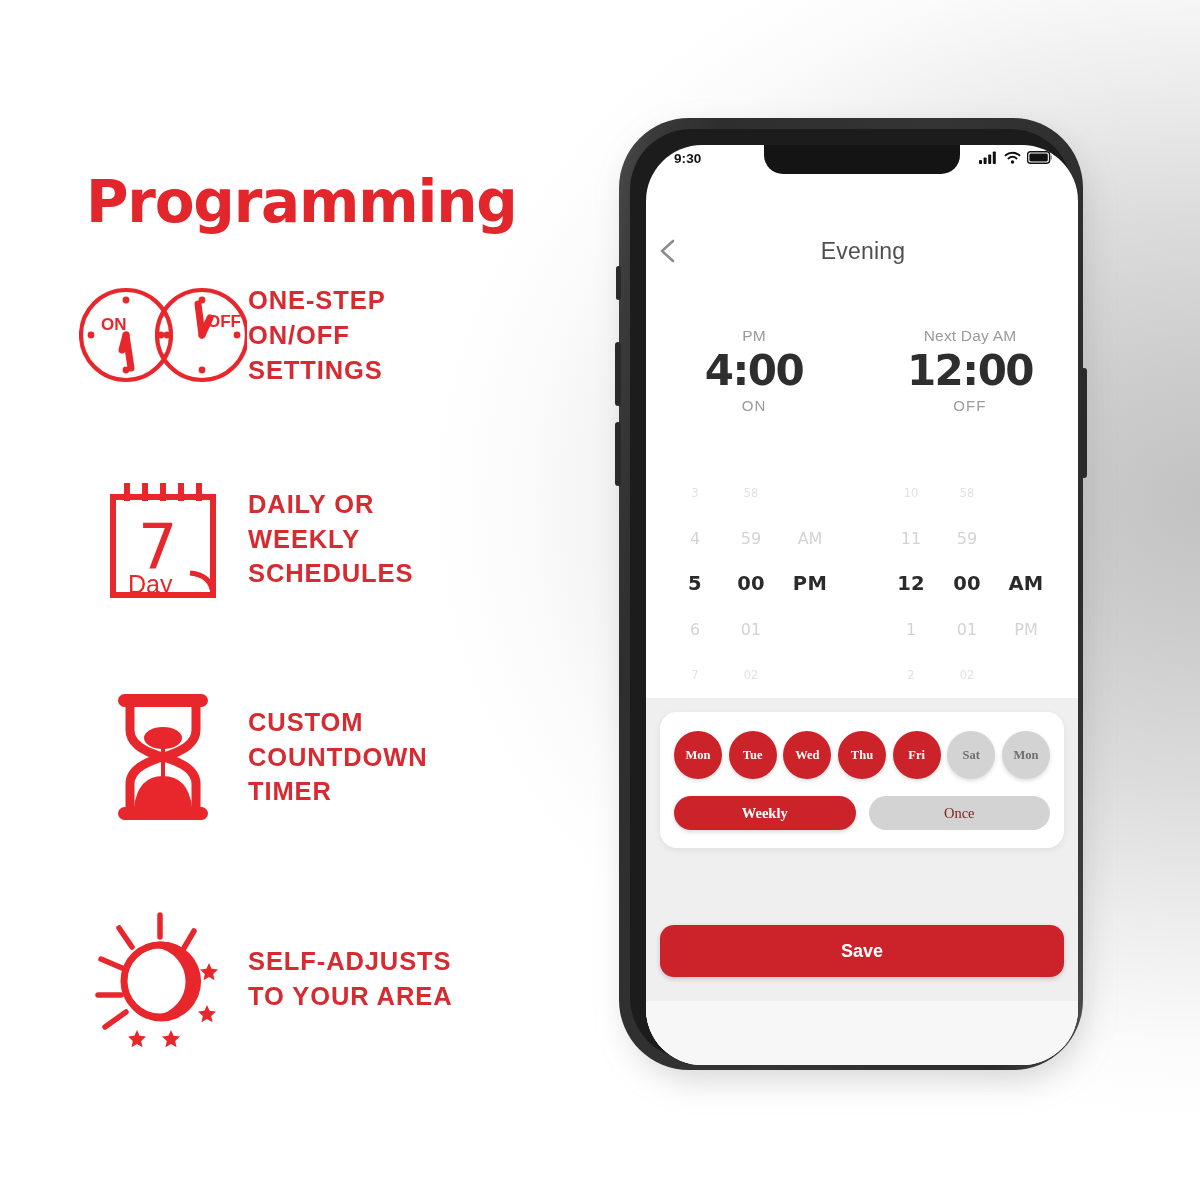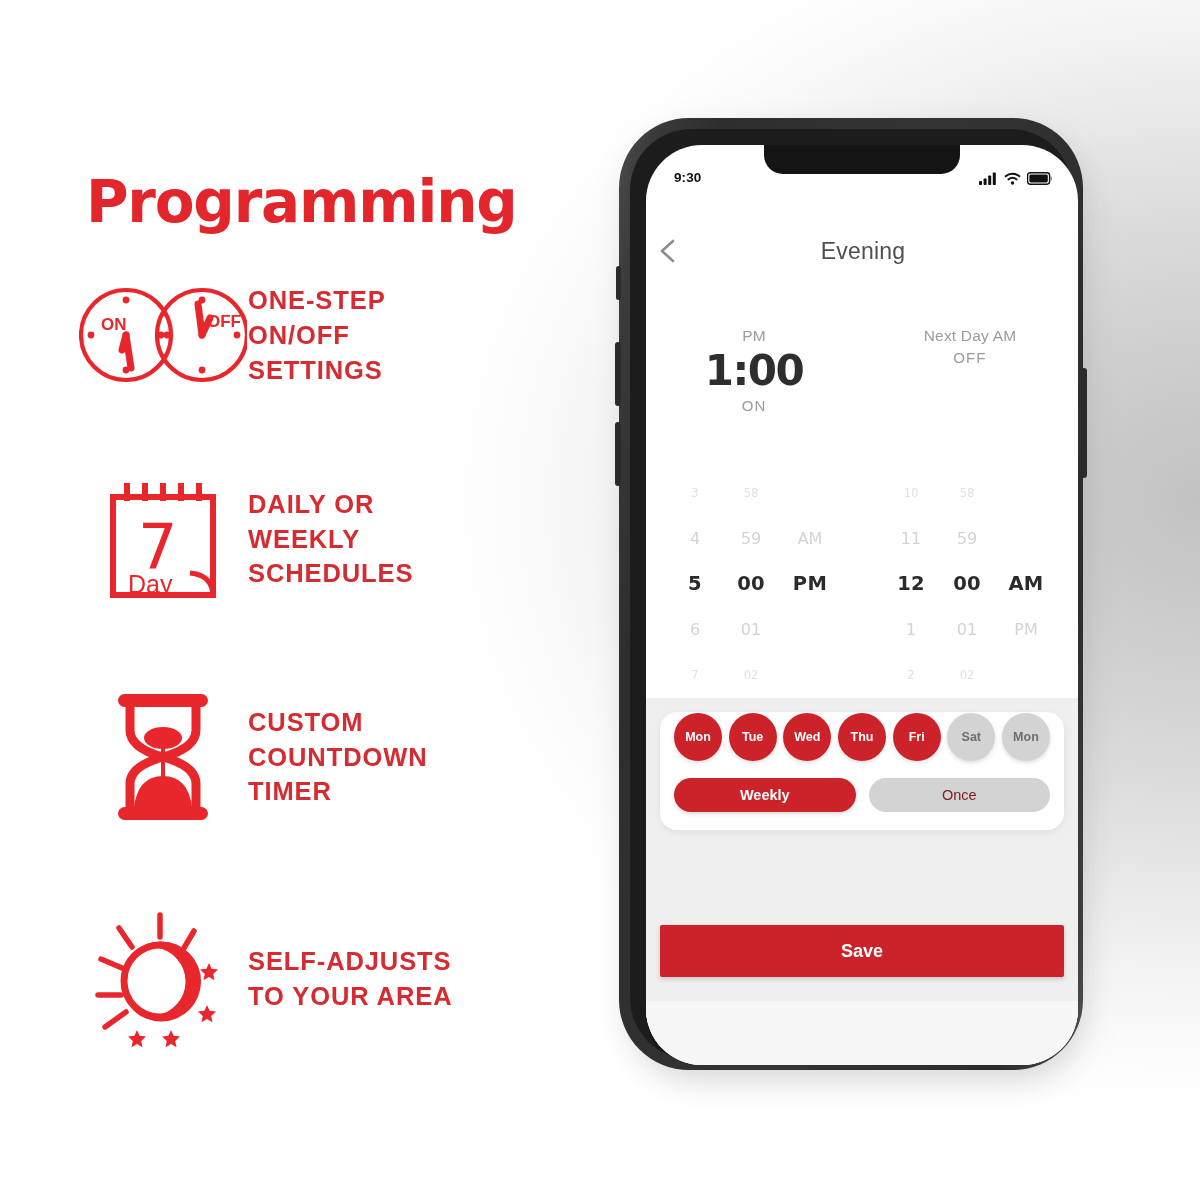--- a/index.html
+++ b/index.html
@@ -120,21 +120,21 @@
     border-bottom-right-radius: 19px;
     z-index: 5;
   }
 
   
   #status-bar {
     position: absolute;
     top: 0; left: 0; right: 0;
     height: 40px;
     display: flex;
-    align-items: flex-end;
+    align-items: flex-start;
     justify-content: space-between;
     padding: 6px 26px 0 28px;
     z-index: 6;
   }
   #status-time {
     font-size: 13.5px;
     font-weight: 700;
     color: #111;
     letter-spacing: 0.1px;
   }
@@ -229,22 +229,23 @@
     top: 553px; left: 0; right: 0; bottom: 0;
     background: #efefef;
   }
 
   
   #schedule-card {
     position: absolute;
     top: 14px; left: 14px; right: 14px;
     background: #ffffff;
     border-radius: 17px;
-    padding: 1px 14px 18px 14px;
+    padding: 19px 14px 18px 14px;
     box-shadow: 0 2px 7px rgba(0,0,0,0.07);
+    font-family: Liberation Serif, serif;
   }
   #day-row {
     display: flex;
     justify-content: space-between;
     gap: 4px;
     margin-bottom: 17px;
   }
   .day-pill {
     width: 48px; height: 48px;
     border-radius: 50%;
@@ -276,21 +277,21 @@
   }
   .repeat-on  { background: #cc2229; color: #ffffff; box-shadow: 0 2px 4px rgba(0,0,0,0.15); }
   .repeat-off { background: #d3d3d3; color: #7f1d1d; font-weight: 400; }
 
   
   #save-button {
     position: absolute;
     left: 14px; right: 14px;
     bottom: 88px;
     height: 52px;
-    border-radius: 2px;
+    border-radius: 14px;
     background: #cc2229;
     color: #ffffff;
     font-size: 18px;
     font-weight: 700;
     display: flex;
     align-items: center;
     justify-content: center;
     cursor: pointer;
     box-shadow: 0 2px 5px rgba(0,0,0,0.18);
   }
@@ -445,25 +446,26 @@
         <div id="nav-header">
           <svg id="back-chevron" viewBox="0 0 28 28">
             <path d="M19 4 L8 14 L19 24" fill="none" stroke="#8d8d8d" stroke-width="2.6" stroke-linecap="round" stroke-linejoin="round"></path>
           </svg>
           <div id="nav-title">Evening</div>
         </div>
 
         <div id="summary">
           <div class="summary-col">
             <div class="summary-period">PM</div>
-            <div class="summary-time">1:00</div>
+            <div class="summary-time">4:00</div>
             <div class="summary-state">ON</div>
           </div>
           <div class="summary-col">
             <div class="summary-period">Next Day AM</div>
+            <div class="summary-time">12:00</div>
             <div class="summary-state">OFF</div>
           </div>
         </div>
 
         <div id="pickers">
           <div class="picker-group">
             <div class="picker-col">
               <div class="picker-cell pc-far">3</div>
               <div class="picker-cell pc-near">4</div>
               <div class="picker-cell pc-sel">5</div>

